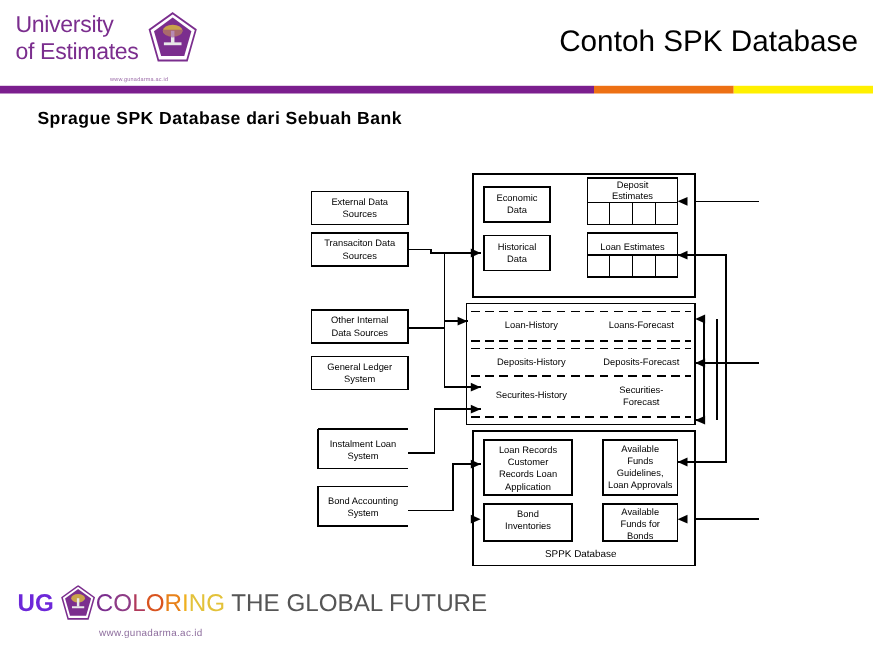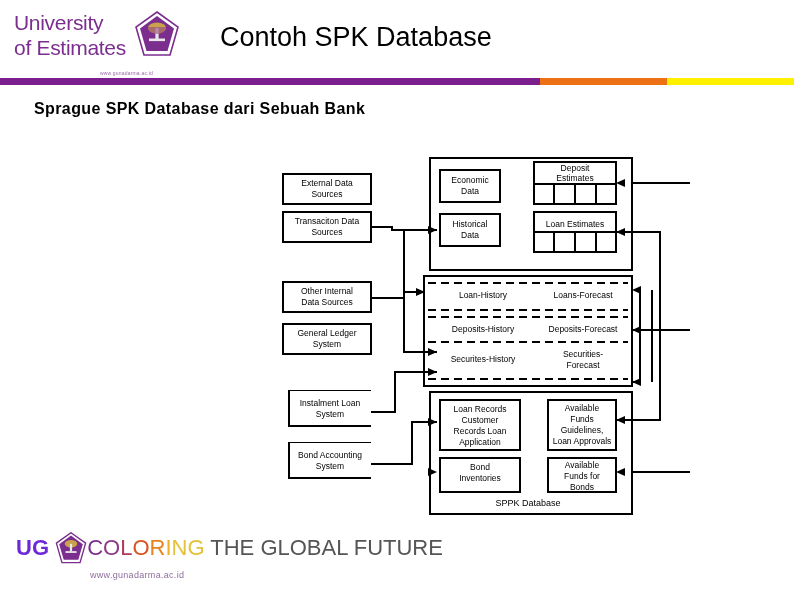--- a/index.html
+++ b/index.html
@@ -13,21 +13,21 @@
   
   #header{position:absolute;left:0;top:0;width:794px;height:90px;}
   #logo-block{position:absolute;left:14px;top:8px;width:168px;height:72px;}
   #logo-text{position:absolute;left:0;top:2px;width:120px;
     color:#7B2E8E;font-size:21px;line-height:25px;font-weight:400;
     letter-spacing:-0.3px;}
   #logo-url{position:absolute;left:86px;top:62px;font-size:5px;color:#9B6BA8;
     letter-spacing:0.2px;white-space:nowrap;}
   #logo-mark{position:absolute;left:120px;top:3px;width:46px;height:46px;}
   #slide-title{position:absolute;left:220px;top:22px;width:560px;
-    text-align:left;font-size:27px;color:#000;letter-spacing:0px;}
+    text-align:right;font-size:27px;color:#000;letter-spacing:0px;}
   
   .rule{position:absolute;height:7px;left:0;width:794px;}
   .rule span{display:block;height:100%;float:left;}
   #rule-top{top:78px;}
   
   #subtitle-wrap{position:absolute;left:34px;top:100px;}
   #subtitle{font-size:16px;font-weight:bold;color:#000;letter-spacing:0.4px;}
   #subsub{font-size:11px;color:#000;margin-top:5px;margin-left:26px;}
   #diagram{position:absolute;left:0px;top:150px;width:794px;height:380px;}
   

